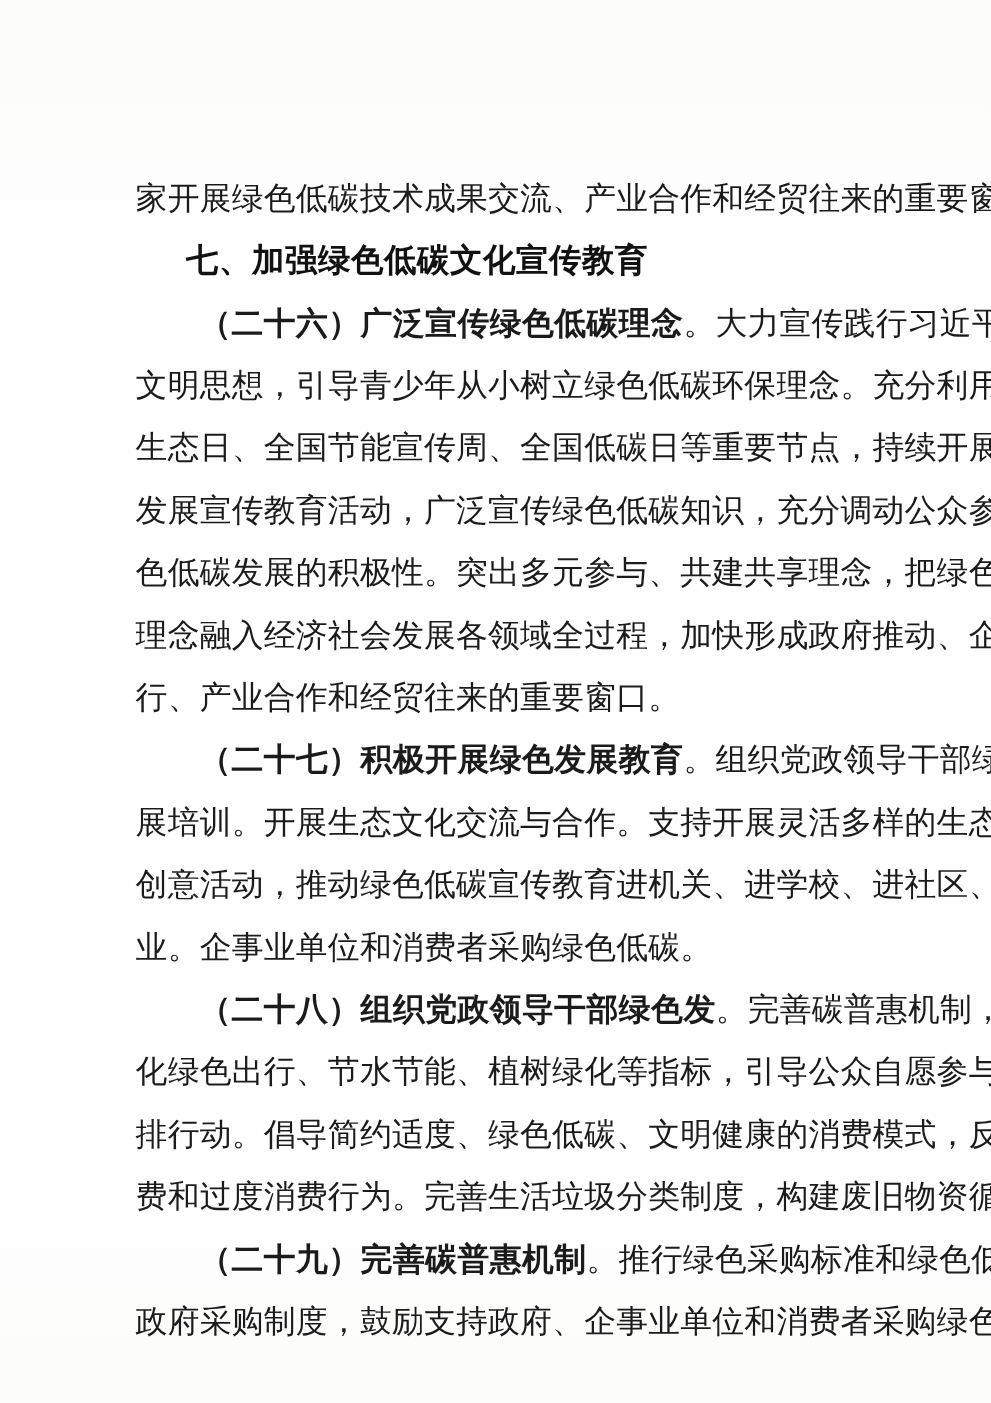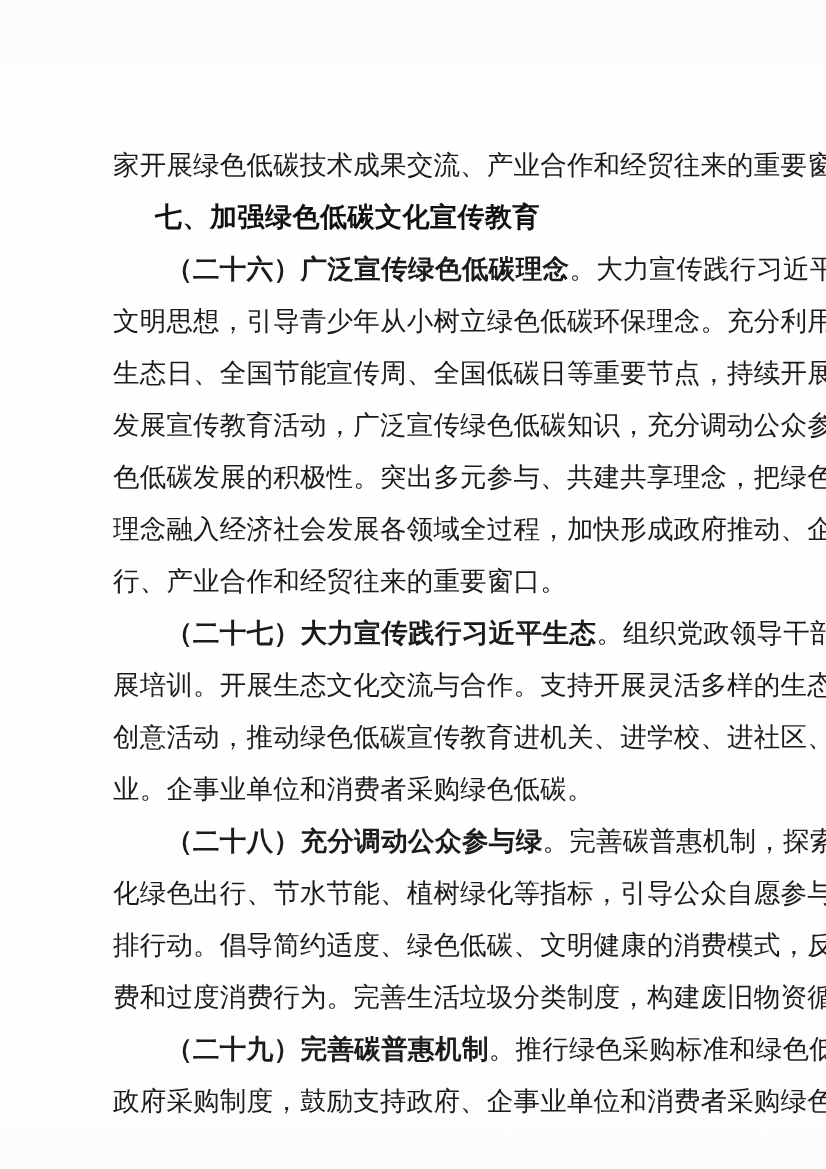--- a/index.html
+++ b/index.html
@@ -123,36 +123,36 @@
             <span style="width: 0px;"></span>
           </div>
           <div class="line just">
             <span><span>理念融入经济社会发展各领域全过程，加快形成政府推动、企业践</span></span>
             <span style="width: 0px;"></span>
           </div>
           <div class="line"><span><span>行、产业合作和经贸往来的重要窗口。</span></span></div>
         </div>
         <div>
           <div class="line just indent">
-            <span><span class="lead">（二十七）大力宣传践行习近平生态</span><span>。组织党政领导干部绿色发</span></span>
+            <span><span class="lead">（二十七）积极开展绿色发展教育</span><span>。组织党政领导干部绿色发</span></span>
             <span style="width: 0px;"></span>
           </div>
           <div class="line just">
             <span><span>展培训。开展生态文化交流与合作。支持开展灵活多样的生态文化</span></span>
             <span style="width: 0px;"></span>
           </div>
           <div class="line just">
             <span><span>创意活动，推动绿色低碳宣传教育进机关、进学校、进社区、进企</span></span>
             <span style="width: 0px;"></span>
           </div>
           <div class="line"><span><span>业。企事业单位和消费者采购绿色低碳。</span></span></div>
         </div>
         <div>
           <div class="line just indent">
-            <span><span class="lead">（二十八）充分调动公众参与绿</span><span>。完善碳普惠机制，探索量</span></span>
+            <span><span class="lead">（二十八）组织党政领导干部绿色发</span><span>。完善碳普惠机制，探索量</span></span>
             <span style="width: 0px;"></span>
           </div>
           <div class="line just">
             <span><span>化绿色出行、节水节能、植树绿化等指标，引导公众自愿参与碳减</span></span>
             <span style="width: 0px;"></span>
           </div>
           <div class="line just">
             <span><span>排行动。倡导简约适度、绿色低碳、文明健康的消费模式，反对浪</span></span>
             <span style="width: 0px;"></span>
           </div>

